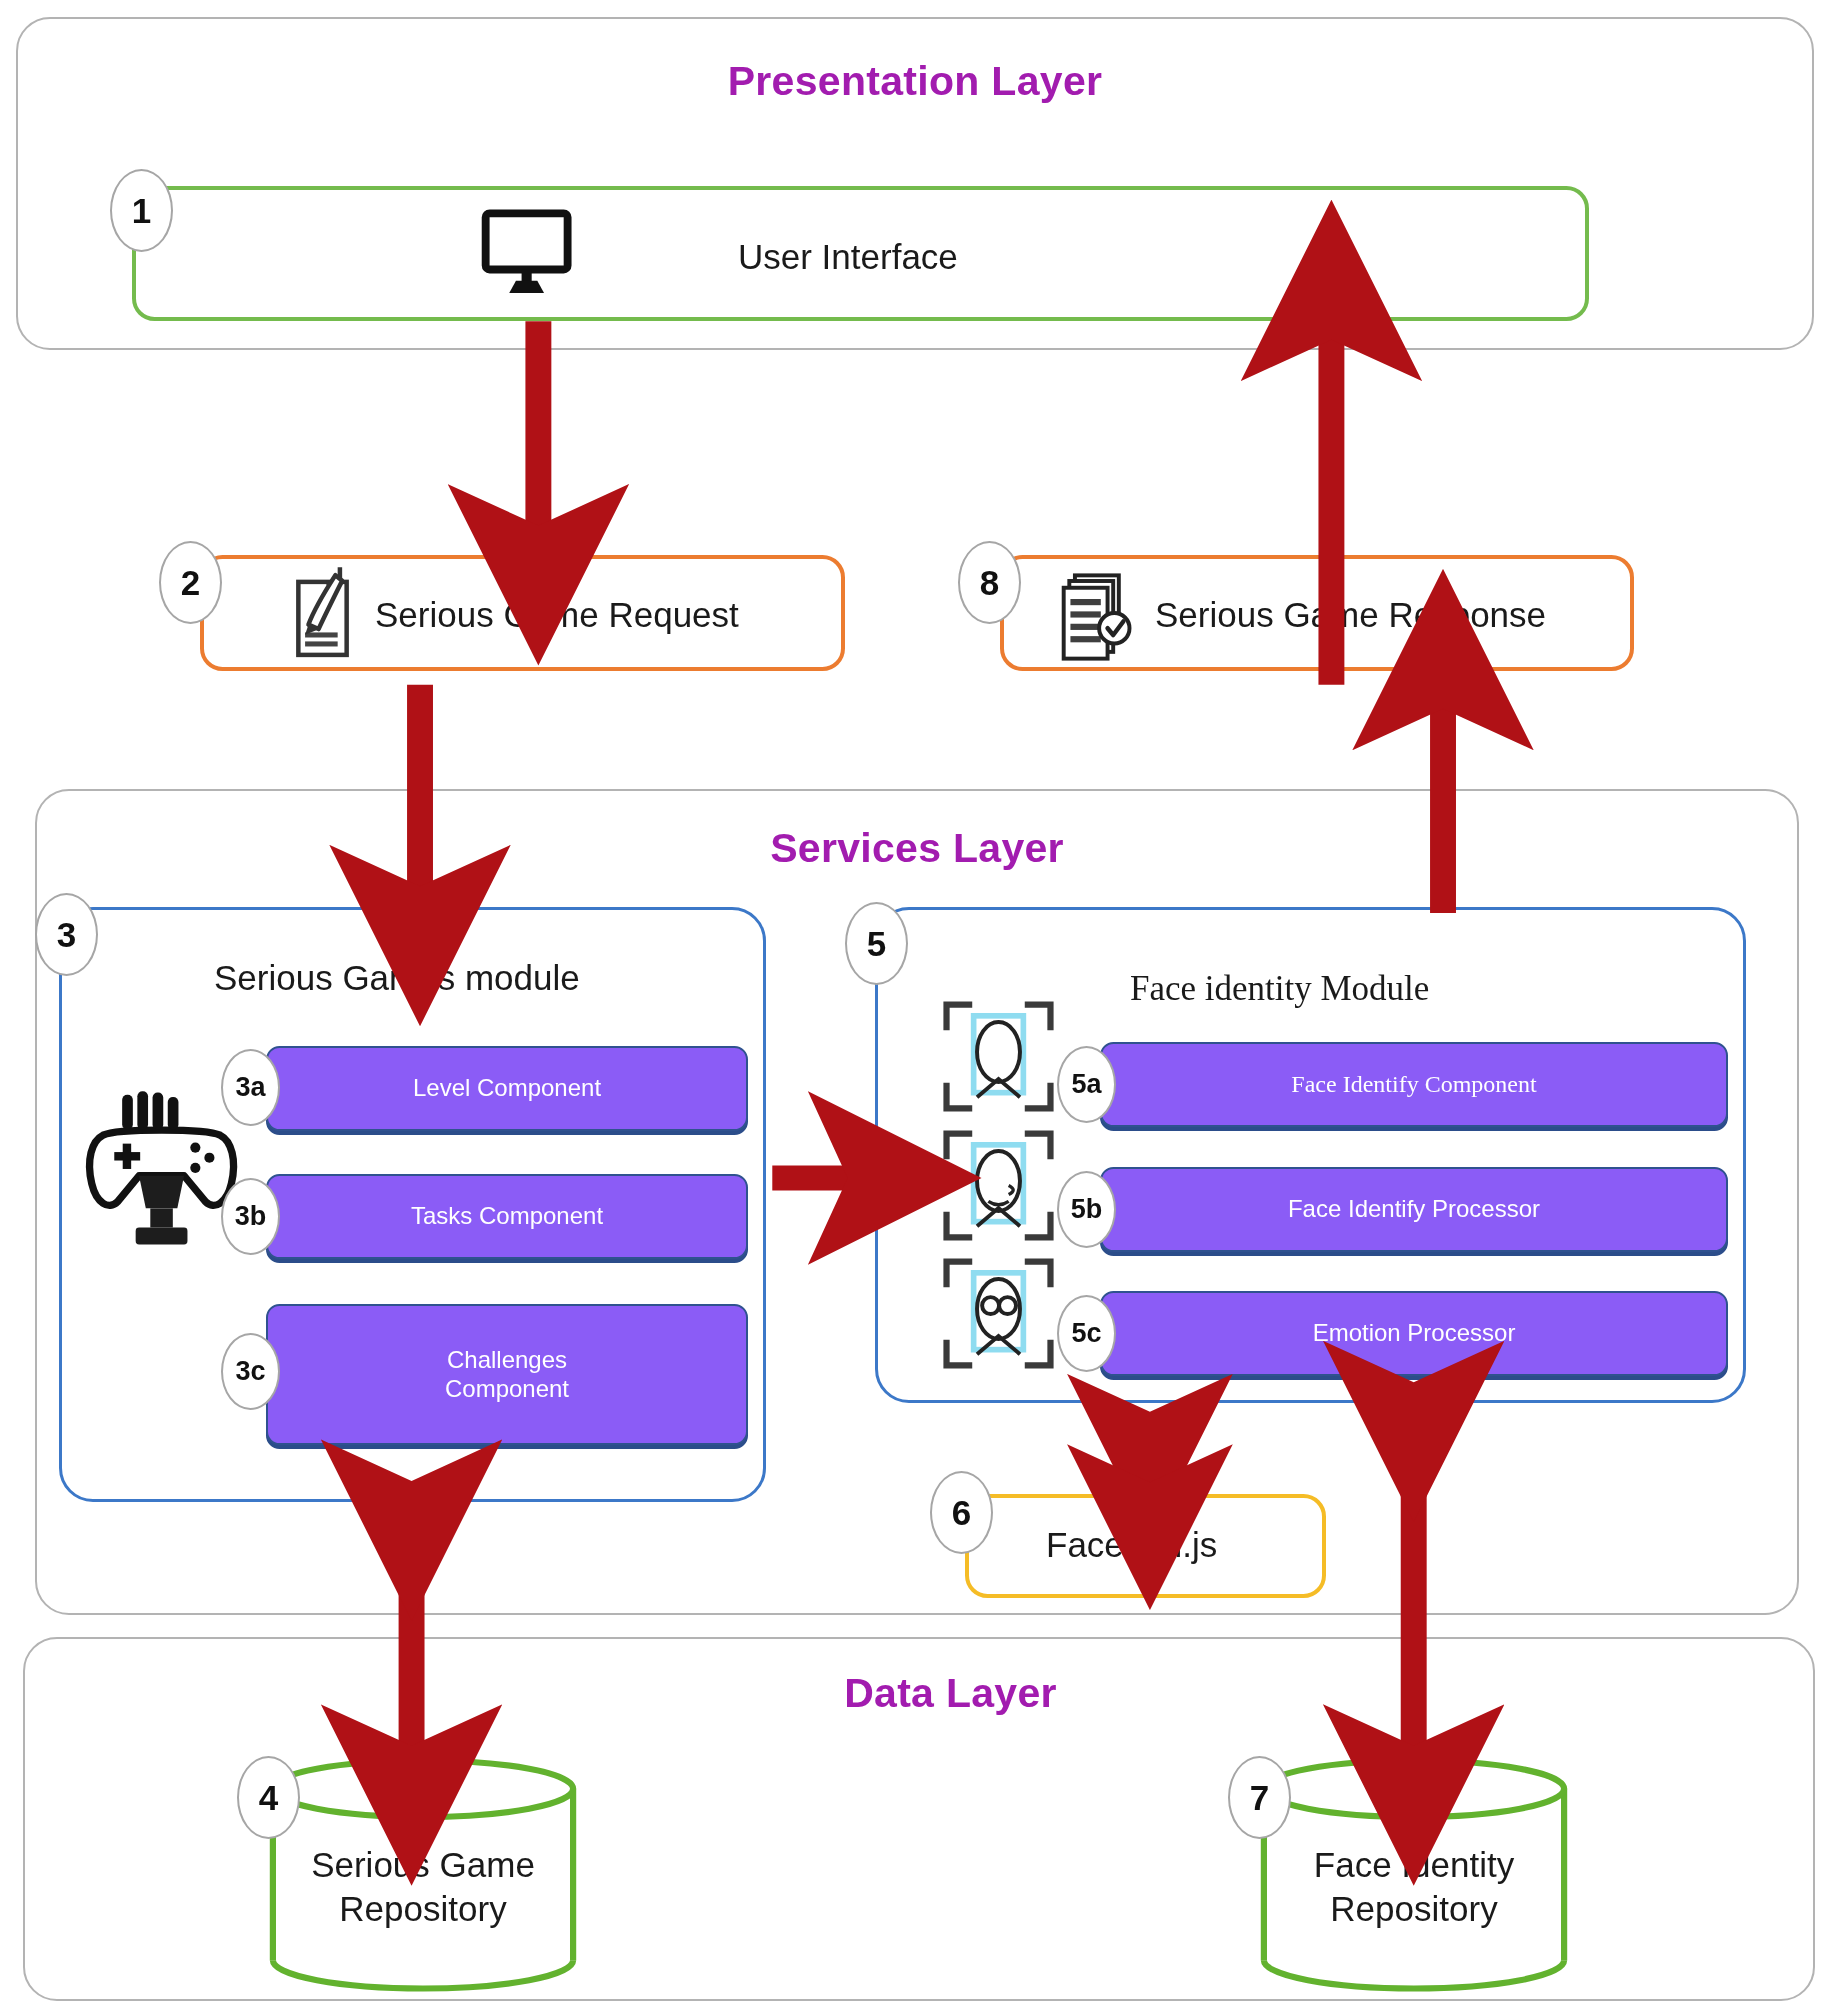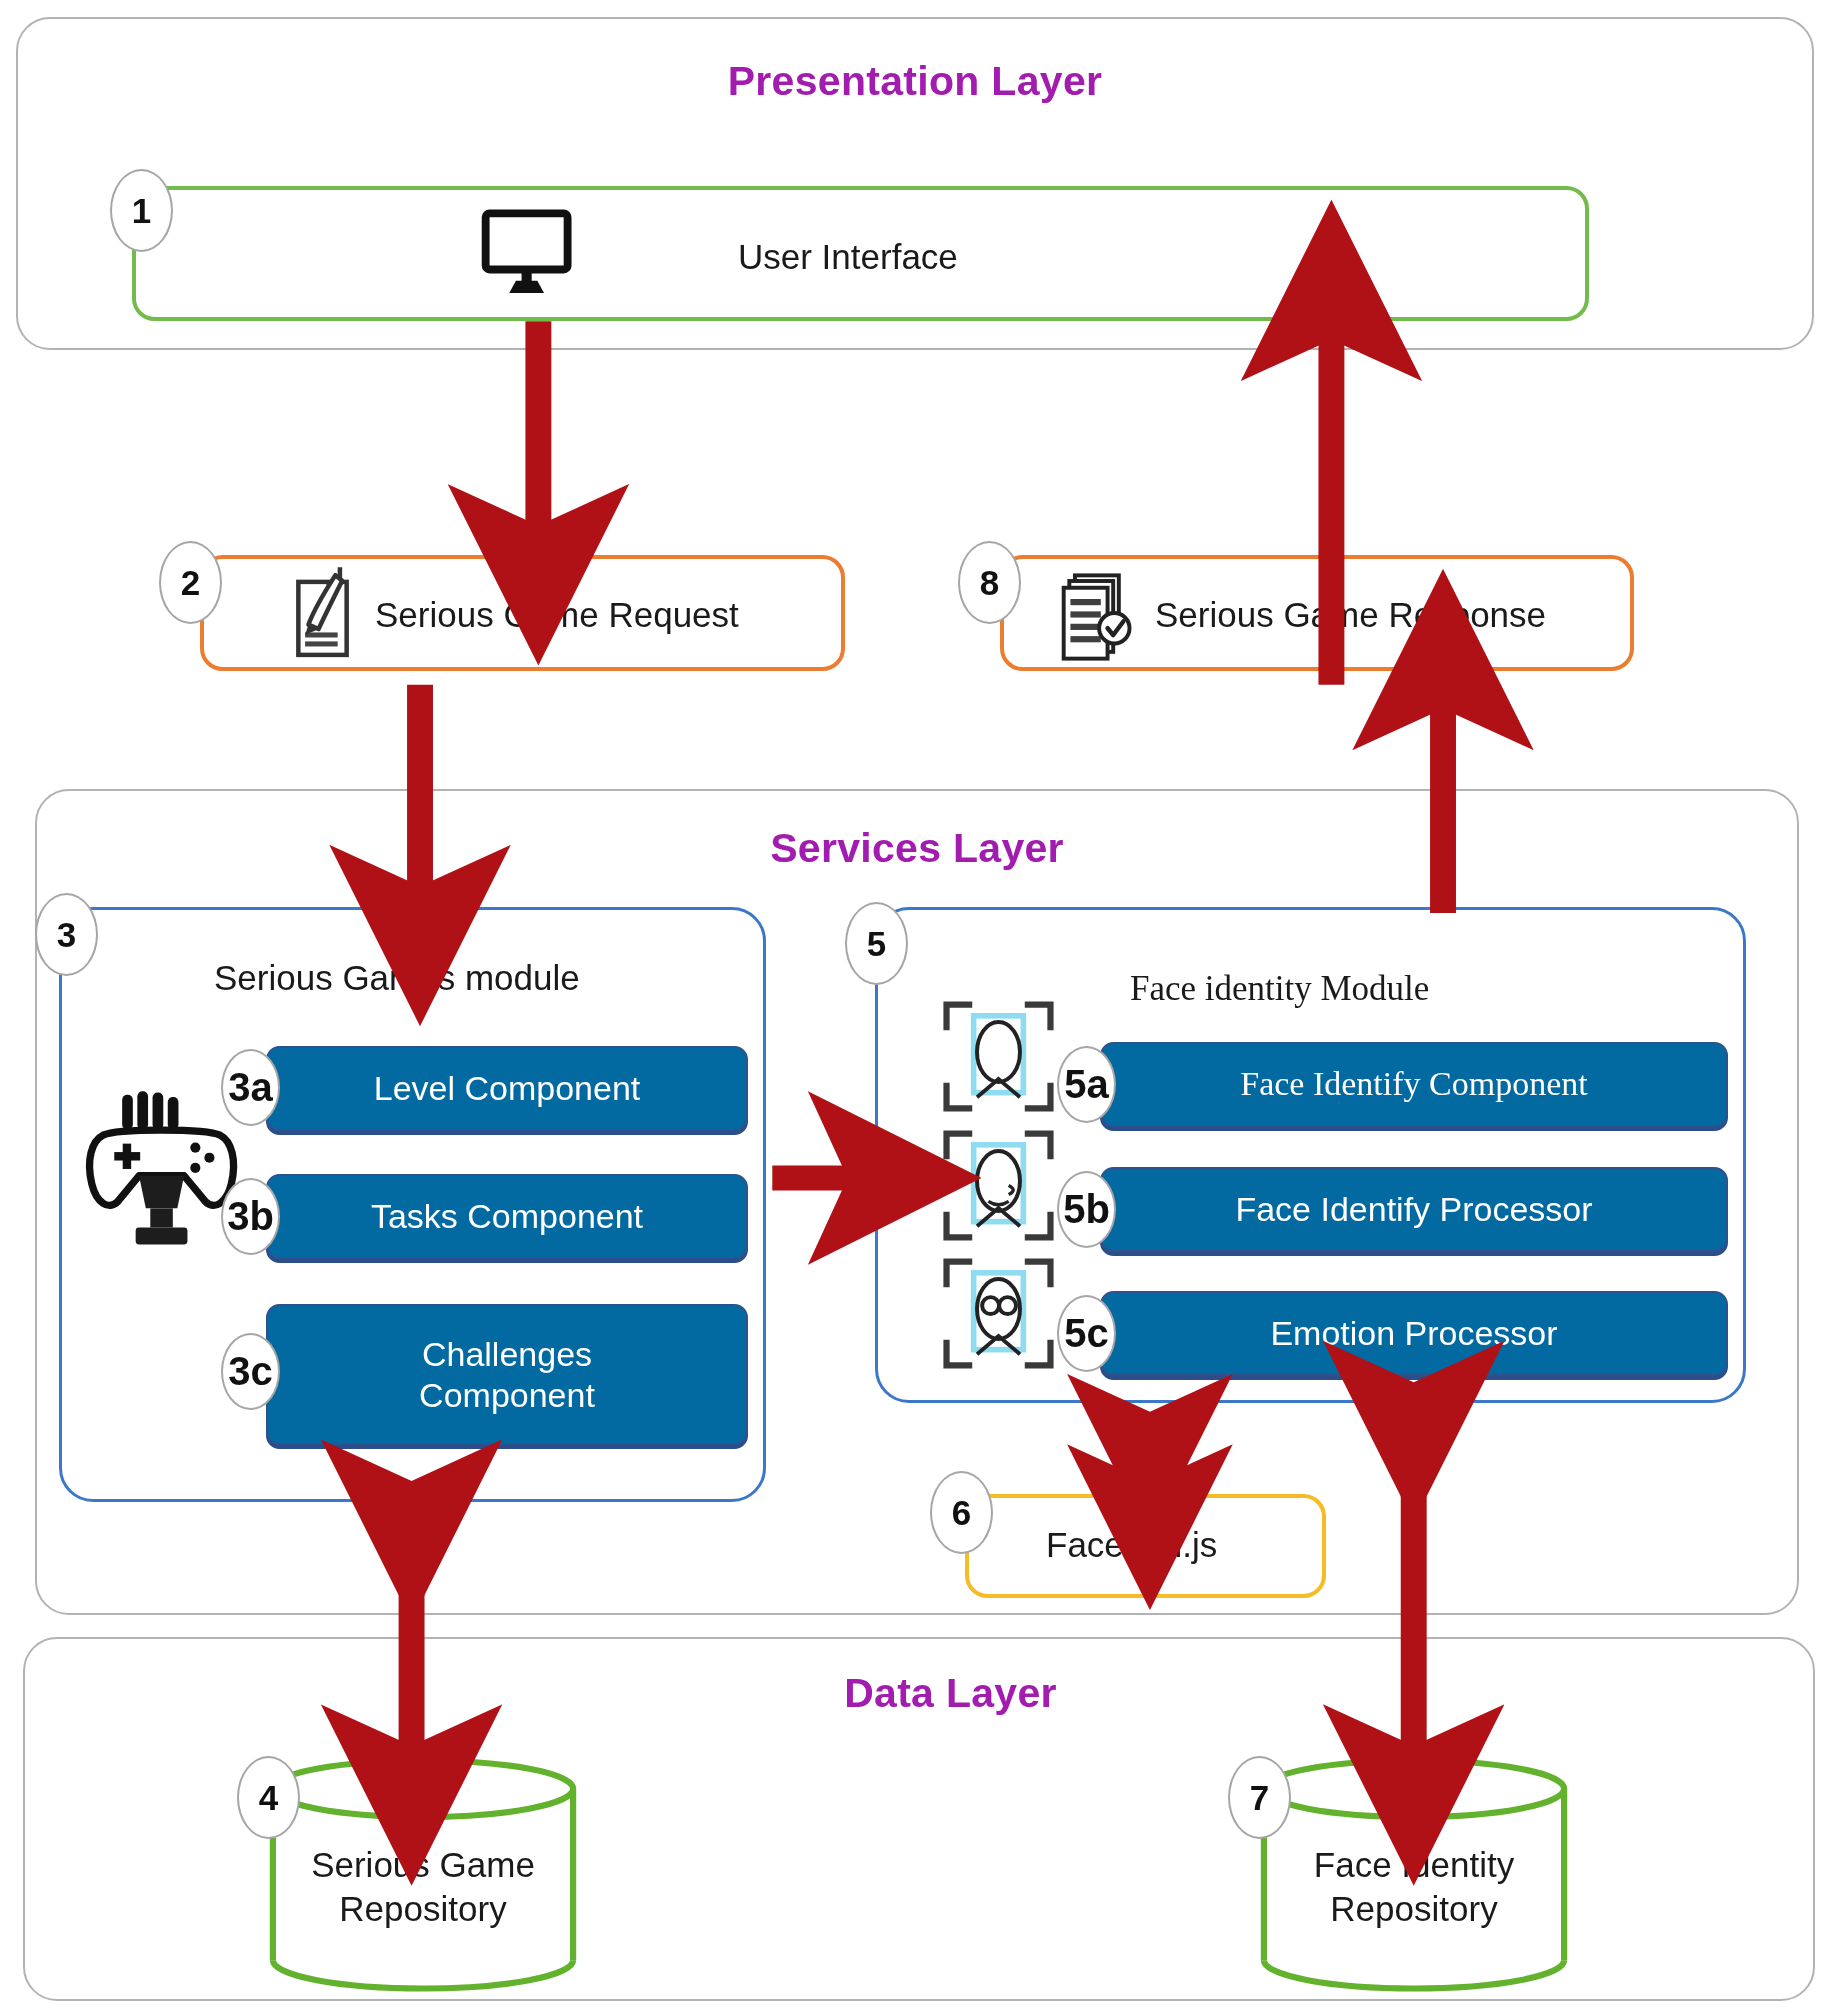--- a/index.html
+++ b/index.html
@@ -35,21 +35,21 @@
     width: 63px; height: 83px;
     border: 2.8px solid #a6a6a6;
     border-radius: 50%;
     background: #ffffff;
     display: flex; align-items: center; justify-content: center;
     font-size: 35px; font-weight: bold; color: #111111;
     z-index: 40;
   }
   .badge.sm {
     width: 59px; height: 77px;
-    font-size: 40px;
+    font-size: 27px;
   }
 
   
   .obox {
     position: absolute;
     border-radius: 22.5px;
     background: #ffffff;
     display: flex; align-items: center;
     z-index: 20;
   }
@@ -58,26 +58,26 @@
   .obox.gold   { border: 4px solid #f5bc26; }
   .obox.blue   { border: 3.4px solid #3c78c8; }
 
   .obox-label {
     font-size: 35px; color: #1a1a1a; white-space: nowrap;
   }
 
   
   .pill {
     position: absolute;
-    background: #0369a1;
+    background: #8b5cf6;
     border: 2.8px solid #2f528f;
     border-radius: 13.5px;
     box-shadow: 0 4px 0 0 #2b4d8a;
     display: flex; align-items: center; justify-content: center;
-    color: #ffffff; font-size: 34px;
+    color: #ffffff; font-size: 24px;
     text-align: center; line-height: 1.18;
     z-index: 22;
   }
 
   
   .module-title {
     position: absolute;
     font-size: 35px; color: #1a1a1a; white-space: nowrap;
     z-index: 25;
   }

